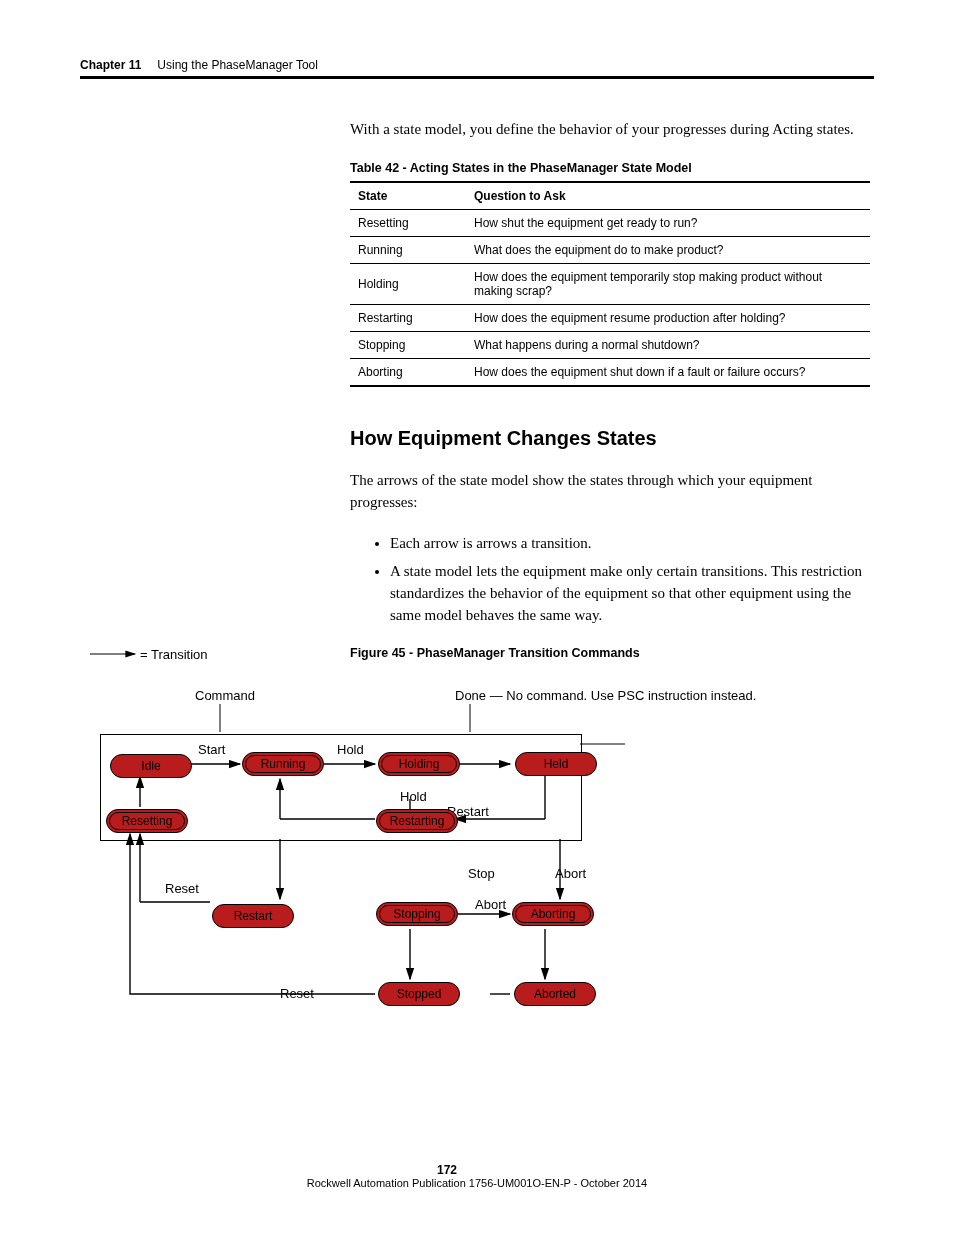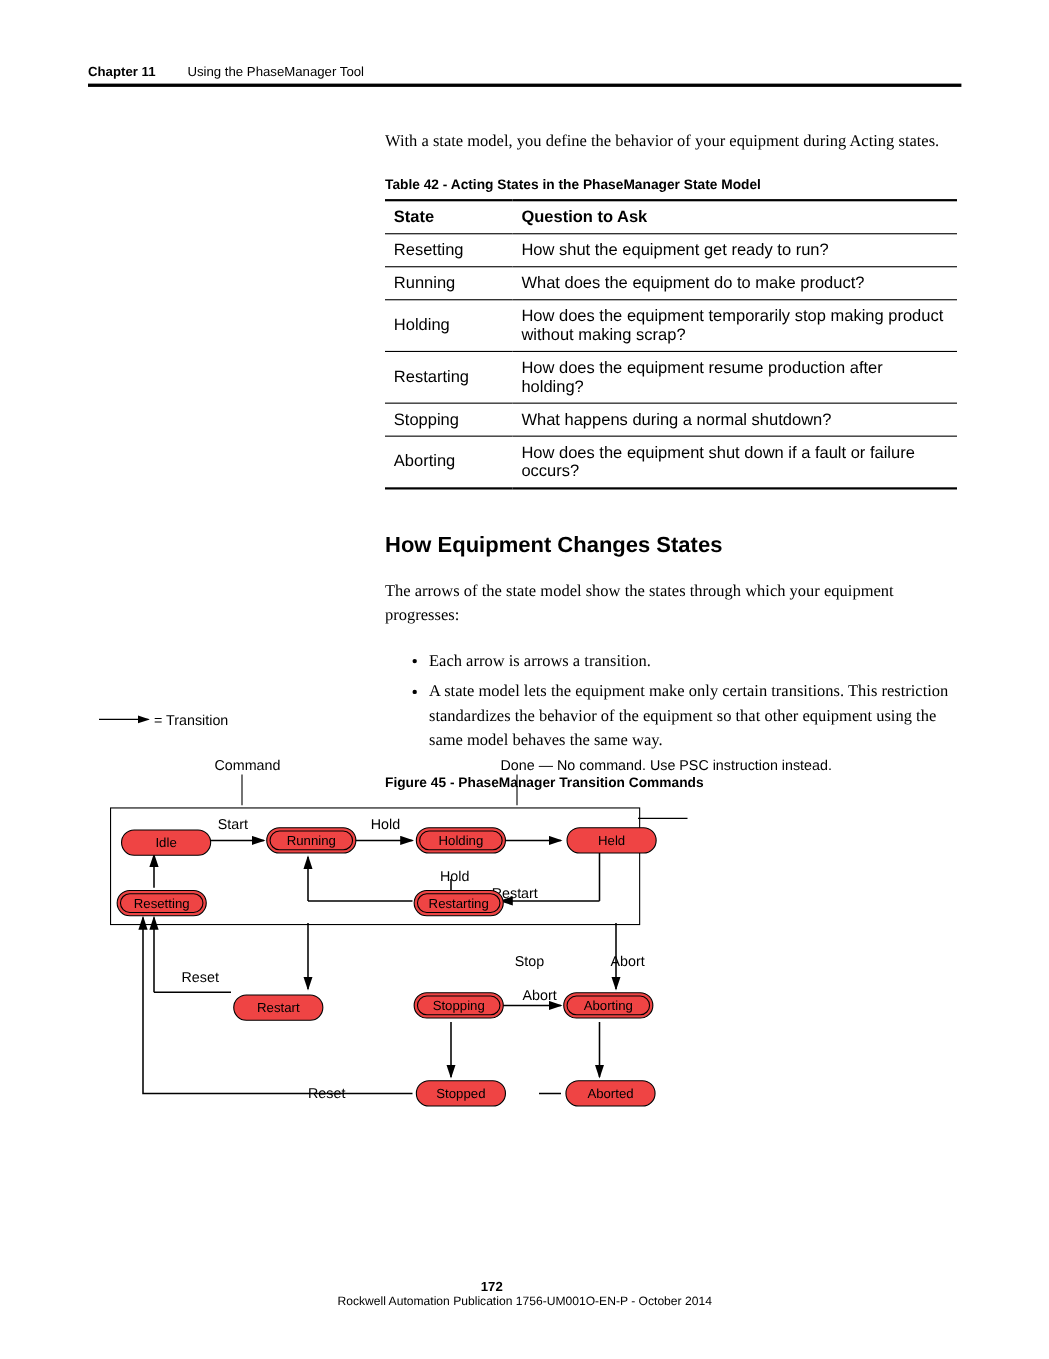--- a/index.html
+++ b/index.html
@@ -9,21 +9,21 @@
     color: #000;
     width: 954px;
     height: 1235px;
     position: relative;
     box-sizing: border-box;
     padding: 58px 80px 40px 80px;
   }
   .header-line {
     display: flex;
     align-items: center;
-    gap: 29px;
+    gap: 16px;
     font-family: Arial, Helvetica, sans-serif;
     font-size: 12px;
     border-bottom: 3px solid #000;
     padding-bottom: 4px;
     margin-bottom: 40px;
   }
   .header-line .chap { font-weight: bold; }
   .content-col {
     margin-left: 270px;
     width: 520px;
@@ -36,21 +36,21 @@
   .table-caption, .figure-caption {
     font-family: Arial, Helvetica, sans-serif;
     font-weight: bold;
     font-size: 12.5px;
     margin: 10px 0 6px 0;
   }
   table.state-table {
     border-collapse: collapse;
     width: 100%;
     font-family: Arial, Helvetica, sans-serif;
-    font-size: 15px;
+    font-size: 12px;
   }
   table.state-table th, table.state-table td {
     border-top: 1px solid #000;
     border-bottom: 1px solid #000;
     text-align: left;
     padding: 6px 8px;
   }
   table.state-table th {
     font-weight: bold;
     border-top: 2px solid #000;
@@ -83,21 +83,21 @@
   .d-label {
     position: absolute;
     font-size: 13px;
     white-space: nowrap;
   }
   .state-box {
     position: absolute;
     border: 1px solid #000;
     border-radius: 12px;
     padding: 4px 10px;
-    background: #ef4444;
+    background: #b91c1c;
     text-align: center;
     font-size: 12px;
     min-width: 60px;
   }
   .state-box.dbl::after {
     content: "";
     position: absolute;
     inset: 2px;
     border: 1px solid #000;
     border-radius: 10px;
@@ -137,21 +137,21 @@
 </head>
 <body>
 
 <div class="header-line">
   <span class="chap">Chapter 11</span>
   <span>Using the PhaseManager Tool</span>
 </div>
 
 <div class="content-col">
 
-  <p class="body-text">With a state model, you define the behavior of your equipment during Acting states.</p>
+  <p class="body-text">With a state model, you define the behavior of your progresses during Acting states.</p>
 
   <div class="table-caption">Table 42 - Acting States in the PhaseManager State Model</div>
 
   <table class="state-table">
     <thead>
       <tr>
         <th class="col-state">State</th>
         <th>Question to Ask</th>
       </tr>
     </thead>

